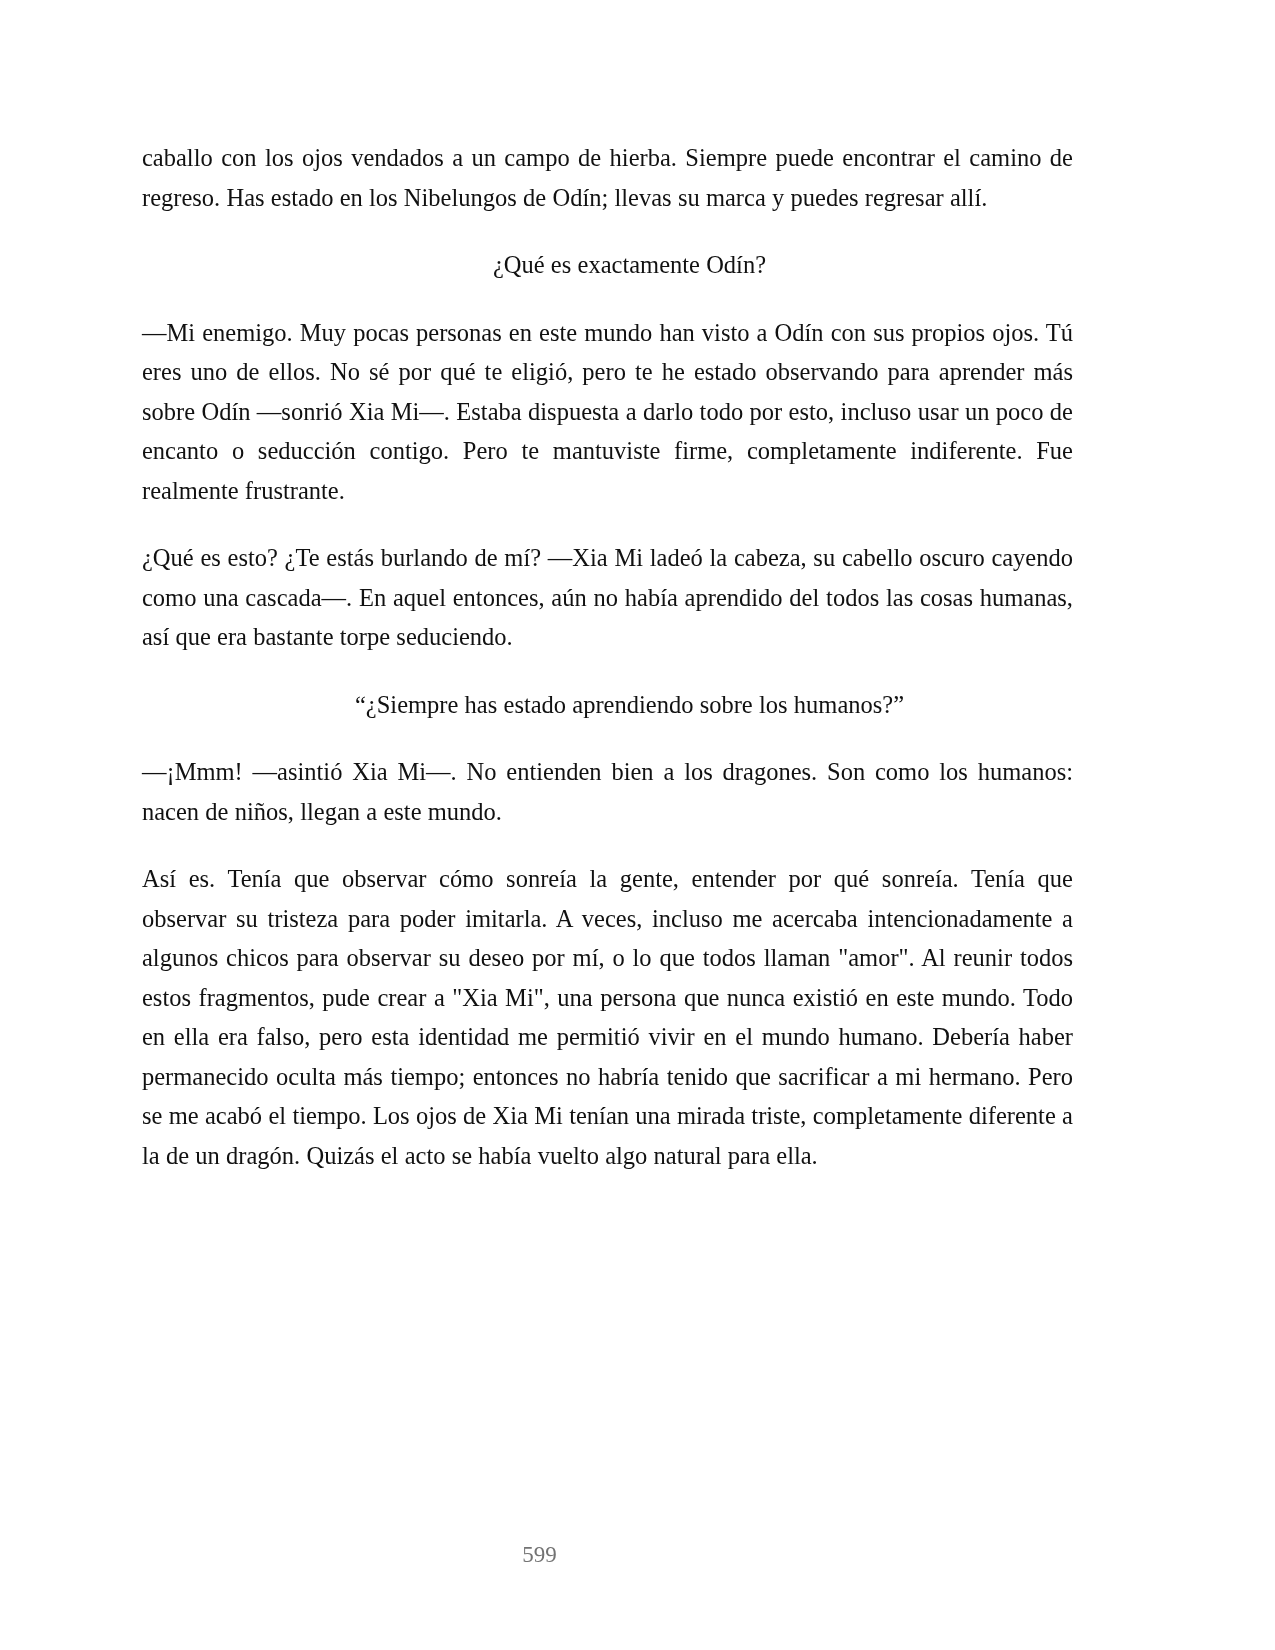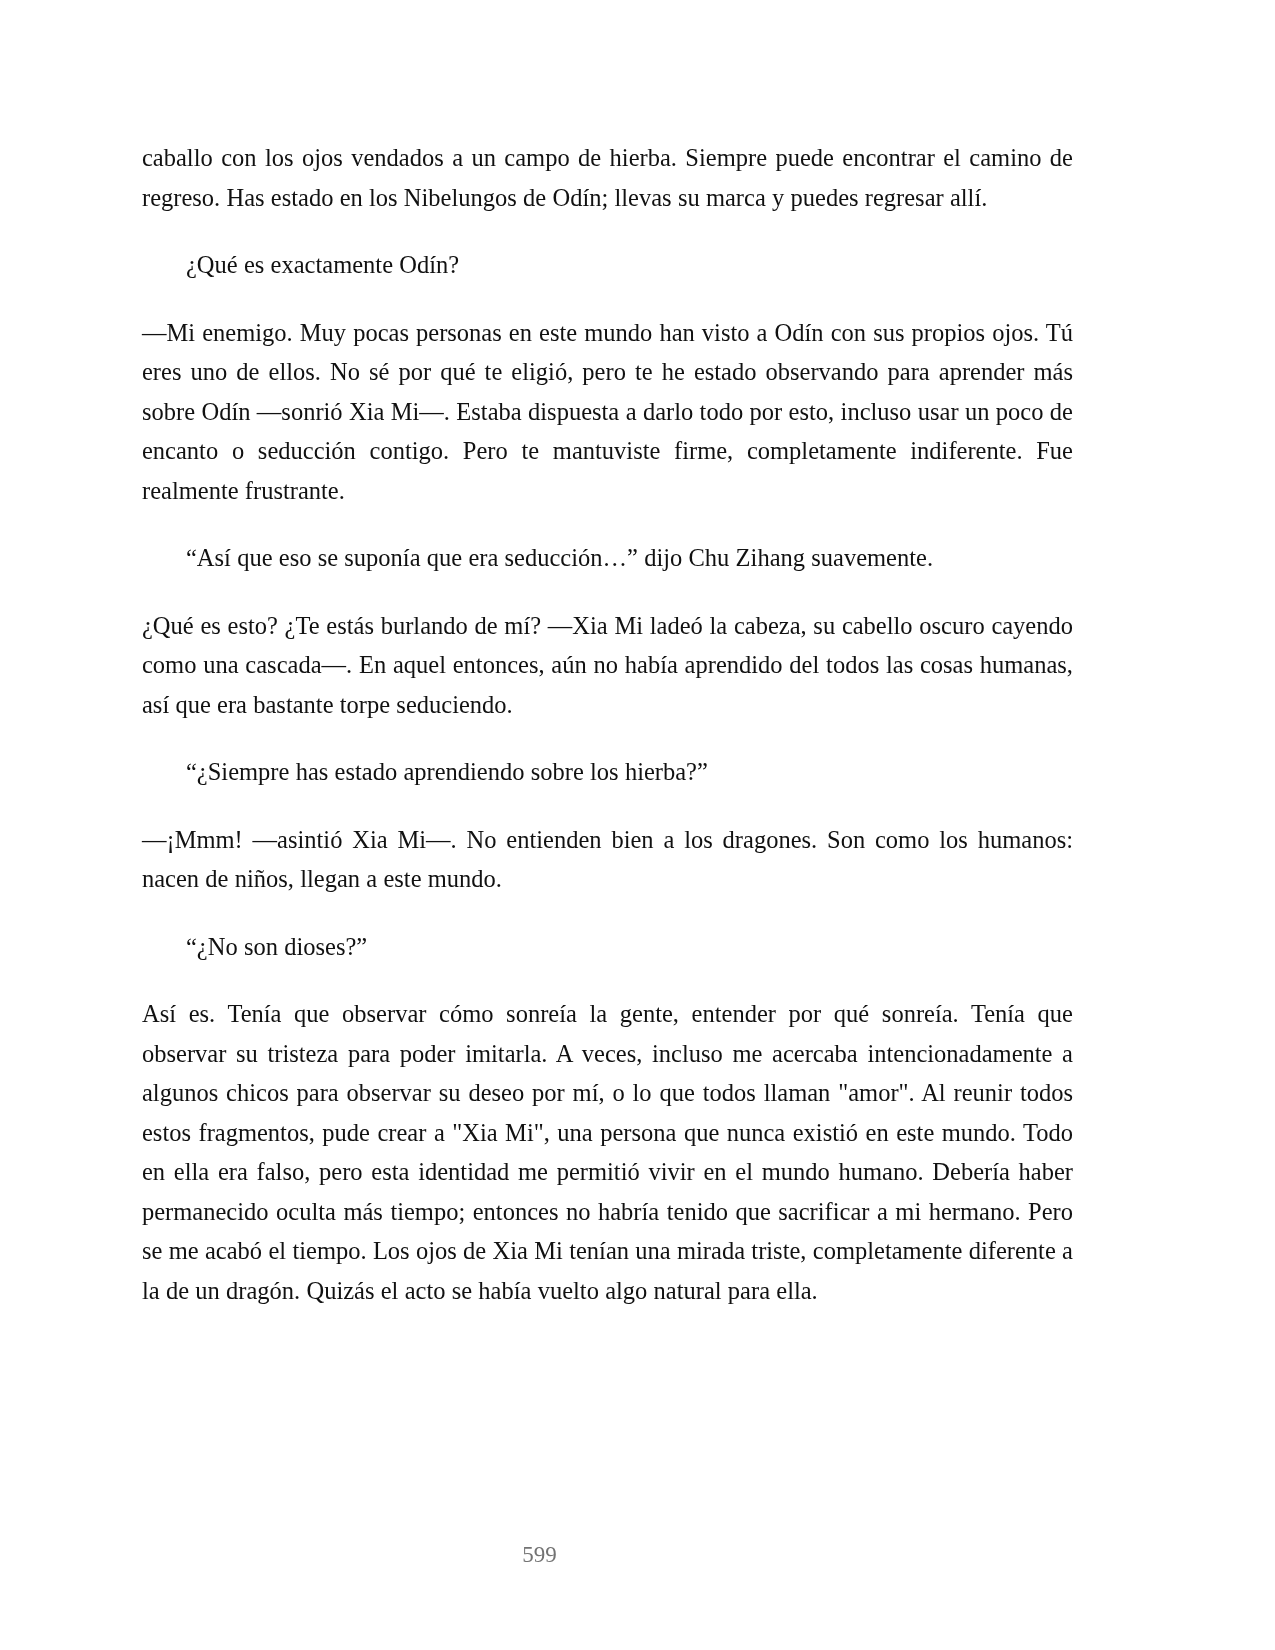--- a/index.html
+++ b/index.html
@@ -34,21 +34,21 @@
     text-justify: inter-word;
     -webkit-hyphens: none;
     hyphens: none;
     word-spacing: 0.005em;
   }
   .para:last-child {
     margin-bottom: 15px;
   }
   
   .para.short {
-    text-align: left;
+    text-align: center;
     margin-left: 44px;
   }
   .page-number {
     position: absolute;
     left: 0;
     right: 0;
     top: 1540px;
     text-align: center;
     font-size: 23px;
     line-height: 30px;
@@ -58,23 +58,21 @@
 </style>
 </head>
 <body>
 
 <div class="page">
 
   <div class="text-column">
     <p class="para">caballo con los ojos vendados a un campo de hierba. Siempre puede encontrar el camino de regreso. Has estado en los Nibelungos de Odín; llevas su marca y puedes regresar allí.</p>
     <p class="para short">¿Qué es exactamente Odín?</p>
     <p class="para">—Mi enemigo. Muy pocas personas en este mundo han visto a Odín con sus propios ojos. Tú eres uno de ellos. No sé por qué te eligió, pero te he estado observando para aprender más sobre Odín —sonrió Xia Mi—. Estaba dispuesta a darlo todo por esto, incluso usar un poco de encanto o seducción contigo. Pero te mantuviste firme, completamente indiferente. Fue realmente frustrante.</p>
-    <p class="para short">“Así que eso se suponía que era seducción…” dijo Chu Zihang suavemente.</p>
     <p class="para">¿Qué es esto? ¿Te estás burlando de mí? —Xia Mi ladeó la cabeza, su cabello oscuro cayendo como una cascada—. En aquel entonces, aún no había aprendido del todos las cosas humanas, así que era bastante torpe seduciendo.</p>
-    <p class="para short">“¿Siempre has estado aprendiendo sobre los hierba?”</p>
+    <p class="para short">“¿Siempre has estado aprendiendo sobre los humanos?”</p>
     <p class="para">—¡Mmm! —asintió Xia Mi—. No entienden bien a los dragones. Son como los humanos: nacen de niños, llegan a este mundo.</p>
-    <p class="para short">“¿No son dioses?”</p>
     <p class="para">Así es. Tenía que observar cómo sonreía la gente, entender por qué sonreía. Tenía que observar su tristeza para poder imitarla. A veces, incluso me acercaba intencionadamente a algunos chicos para observar su deseo por mí, o lo que todos llaman "amor". Al reunir todos estos fragmentos, pude crear a "Xia Mi", una persona que nunca existió en este mundo. Todo en ella era falso, pero esta identidad me permitió vivir en el mundo humano. Debería haber permanecido oculta más tiempo; entonces no habría tenido que sacrificar a mi hermano. Pero se me acabó el tiempo. Los ojos de Xia Mi tenían una mirada triste, completamente diferente a la de un dragón. Quizás el acto se había vuelto algo natural para ella.</p>
   </div>
 
   <div class="page-number">599</div>
 
 </div>
 
 </body></html>

